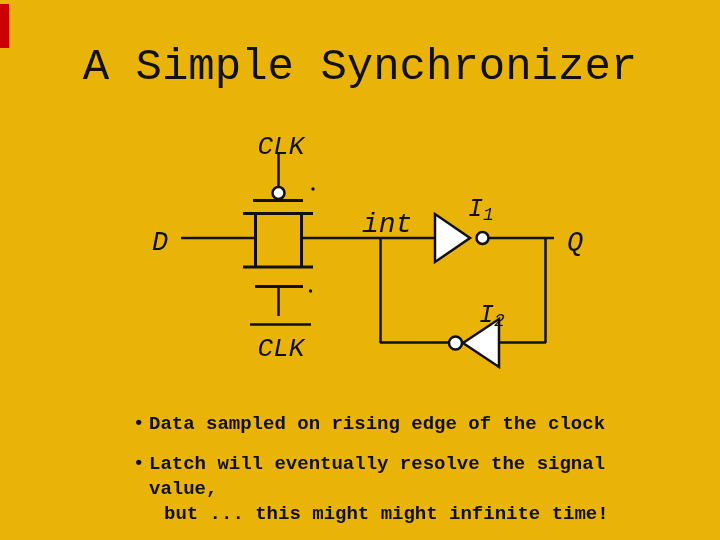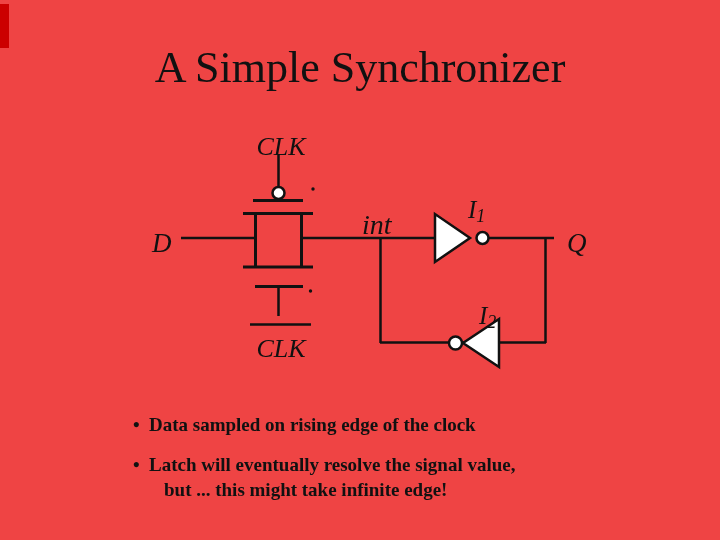--- a/index.html
+++ b/index.html
@@ -1,21 +1,21 @@
 <!DOCTYPE html>
 <html><head>
 <meta charset="utf-8">
 <style>
   html,body{margin:0;padding:0;background:#888;}
   .slide{
     position:relative;
     width:720px;height:540px;
-    background:#ef4444;
+    background:#eab308;
     overflow:hidden;
-    font-family:Liberation Serif, serif;
+    font-family:Liberation Mono, monospace;
     color:#111;
   }
   .corner-mark{
     position:absolute;left:0;top:4px;width:9px;height:44px;
     background:#cc0000;
   }
   .title{
     position:absolute;left:0;top:42px;width:720px;
     text-align:center;
     font-size:44px;font-weight:400;letter-spacing:0;
@@ -104,18 +104,18 @@
     <div class="bullet">
       <span class="marker">•</span>
       <div class="text">
         <div class="line1">Data sampled on rising edge of the clock</div>
       </div>
     </div>
     <div class="bullet">
       <span class="marker">•</span>
       <div class="text">
         <div class="line1">Latch will eventually resolve the signal value,</div>
-        <div class="line2">but ... this might take infinite edge!</div>
+        <div class="line2">but ... this might might infinite time!</div>
       </div>
     </div>
   </div>
 
 </div>
 
 </body></html>

